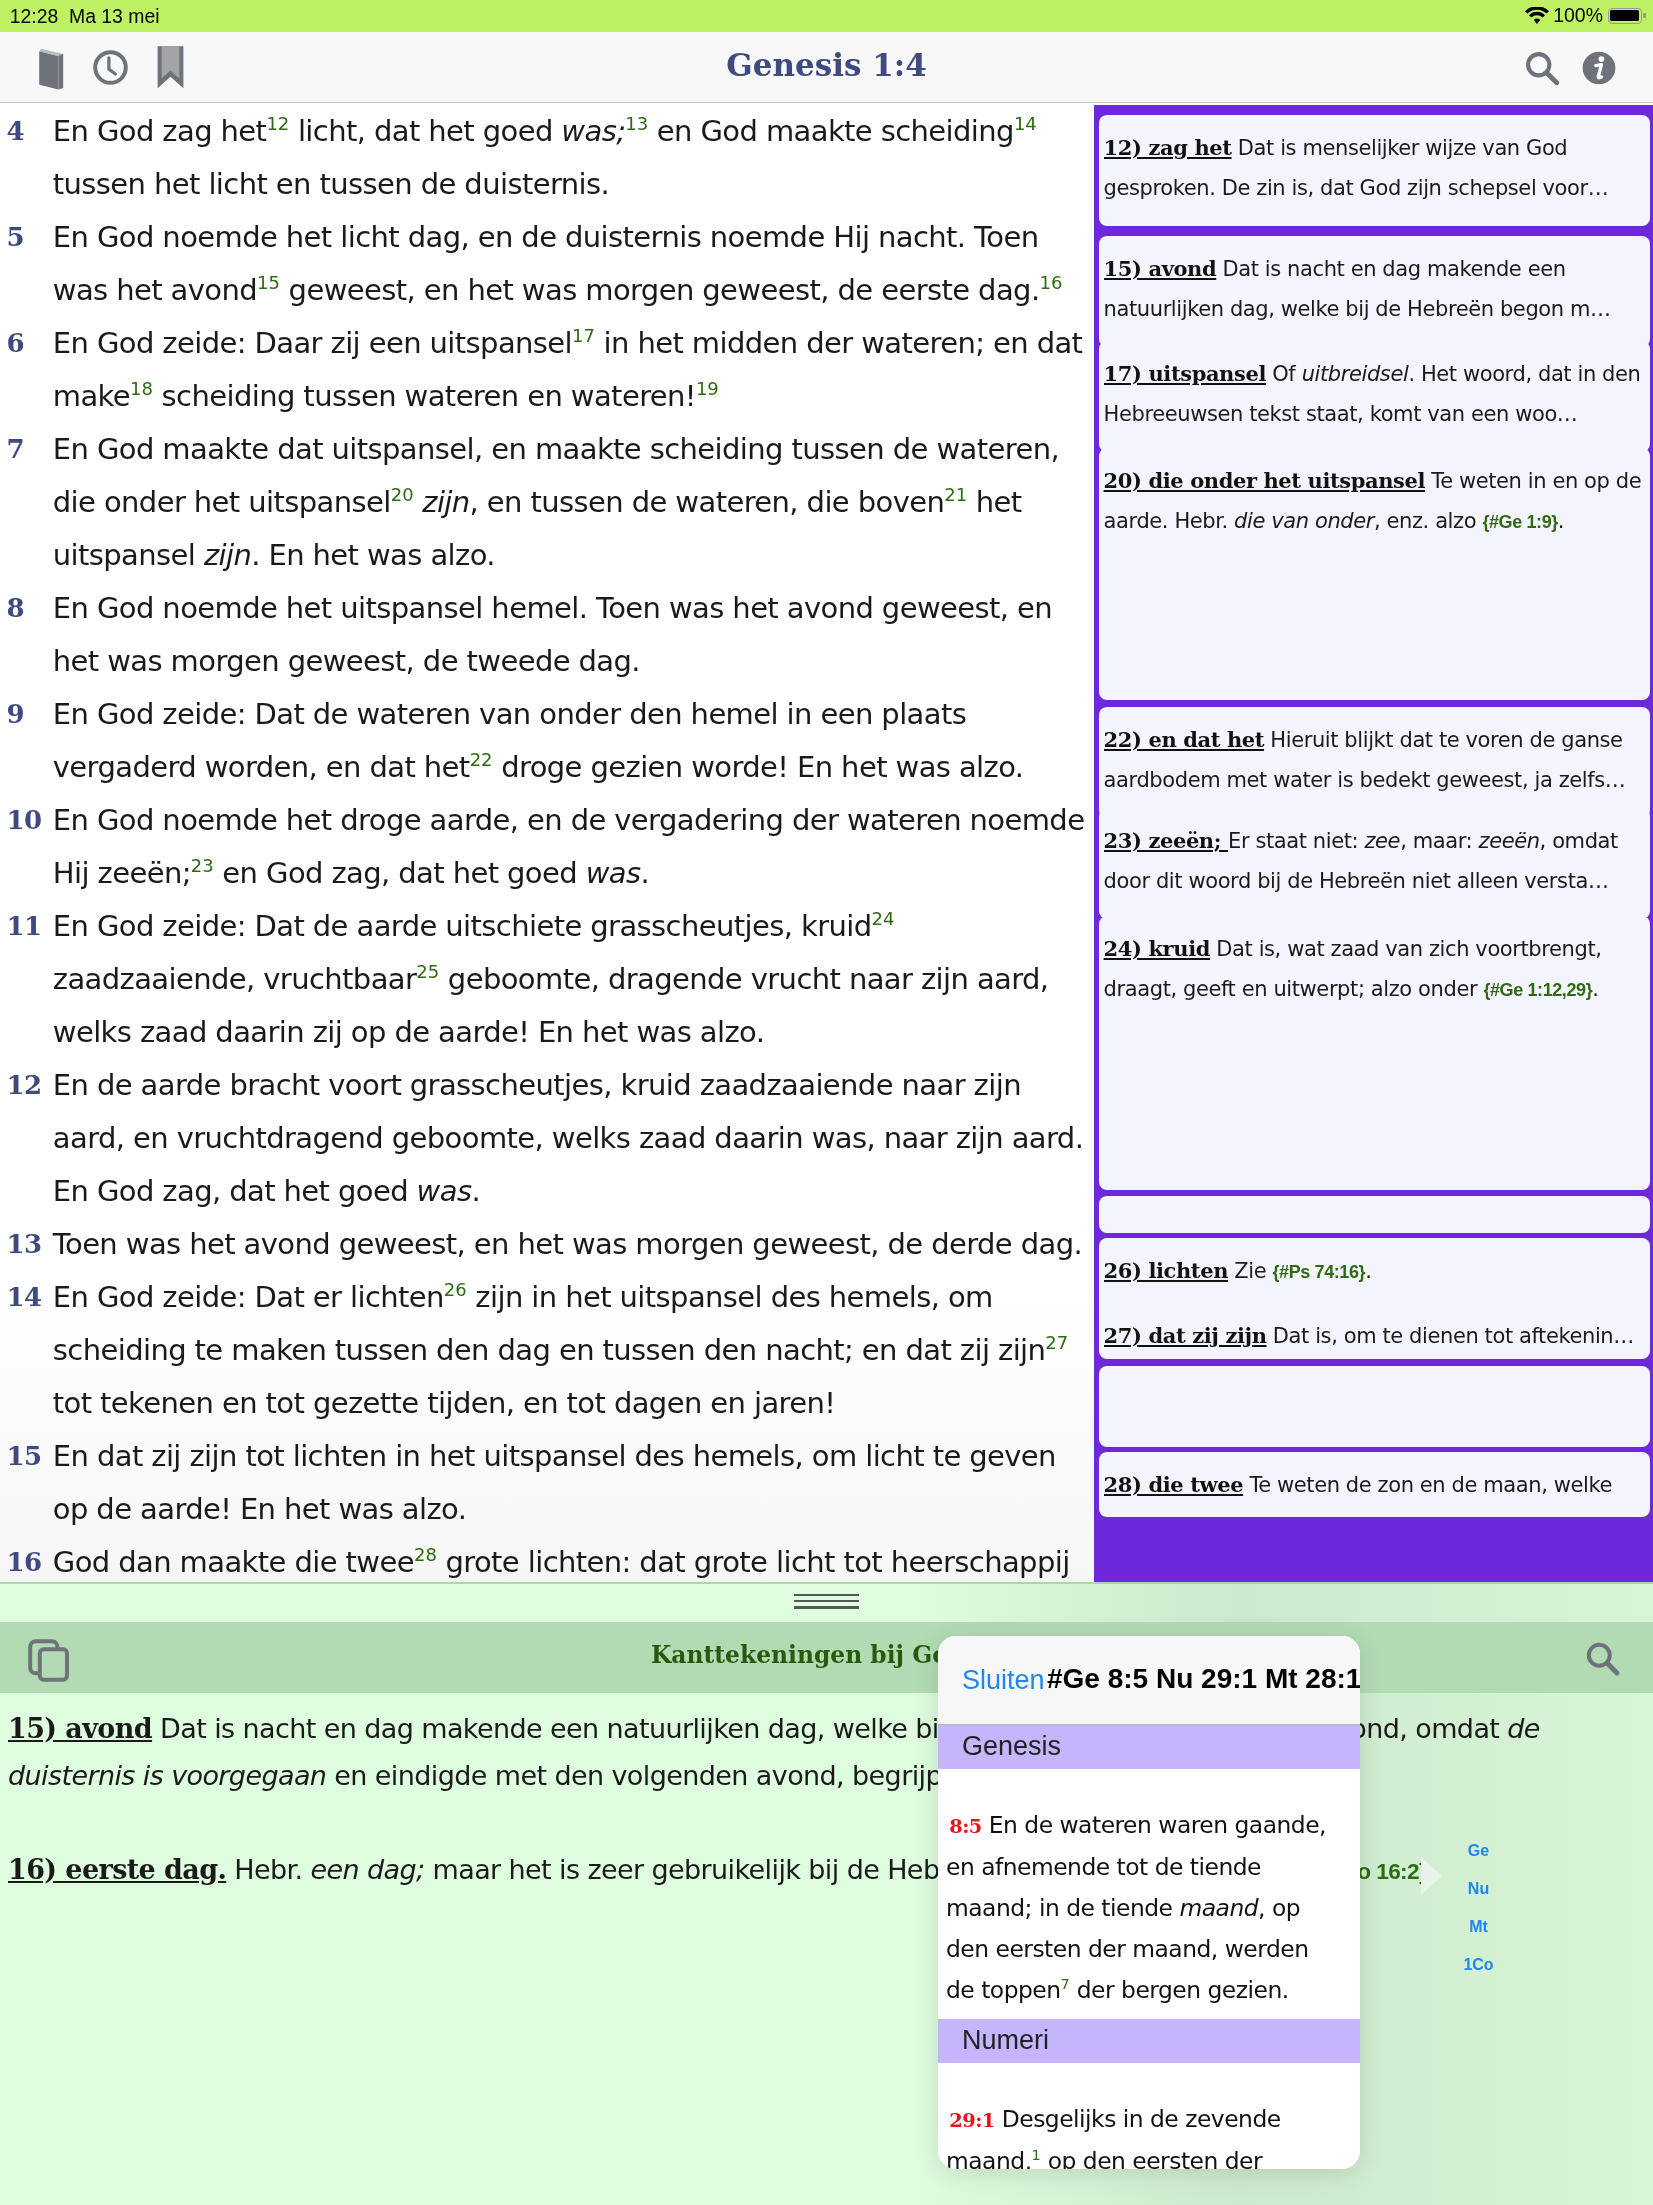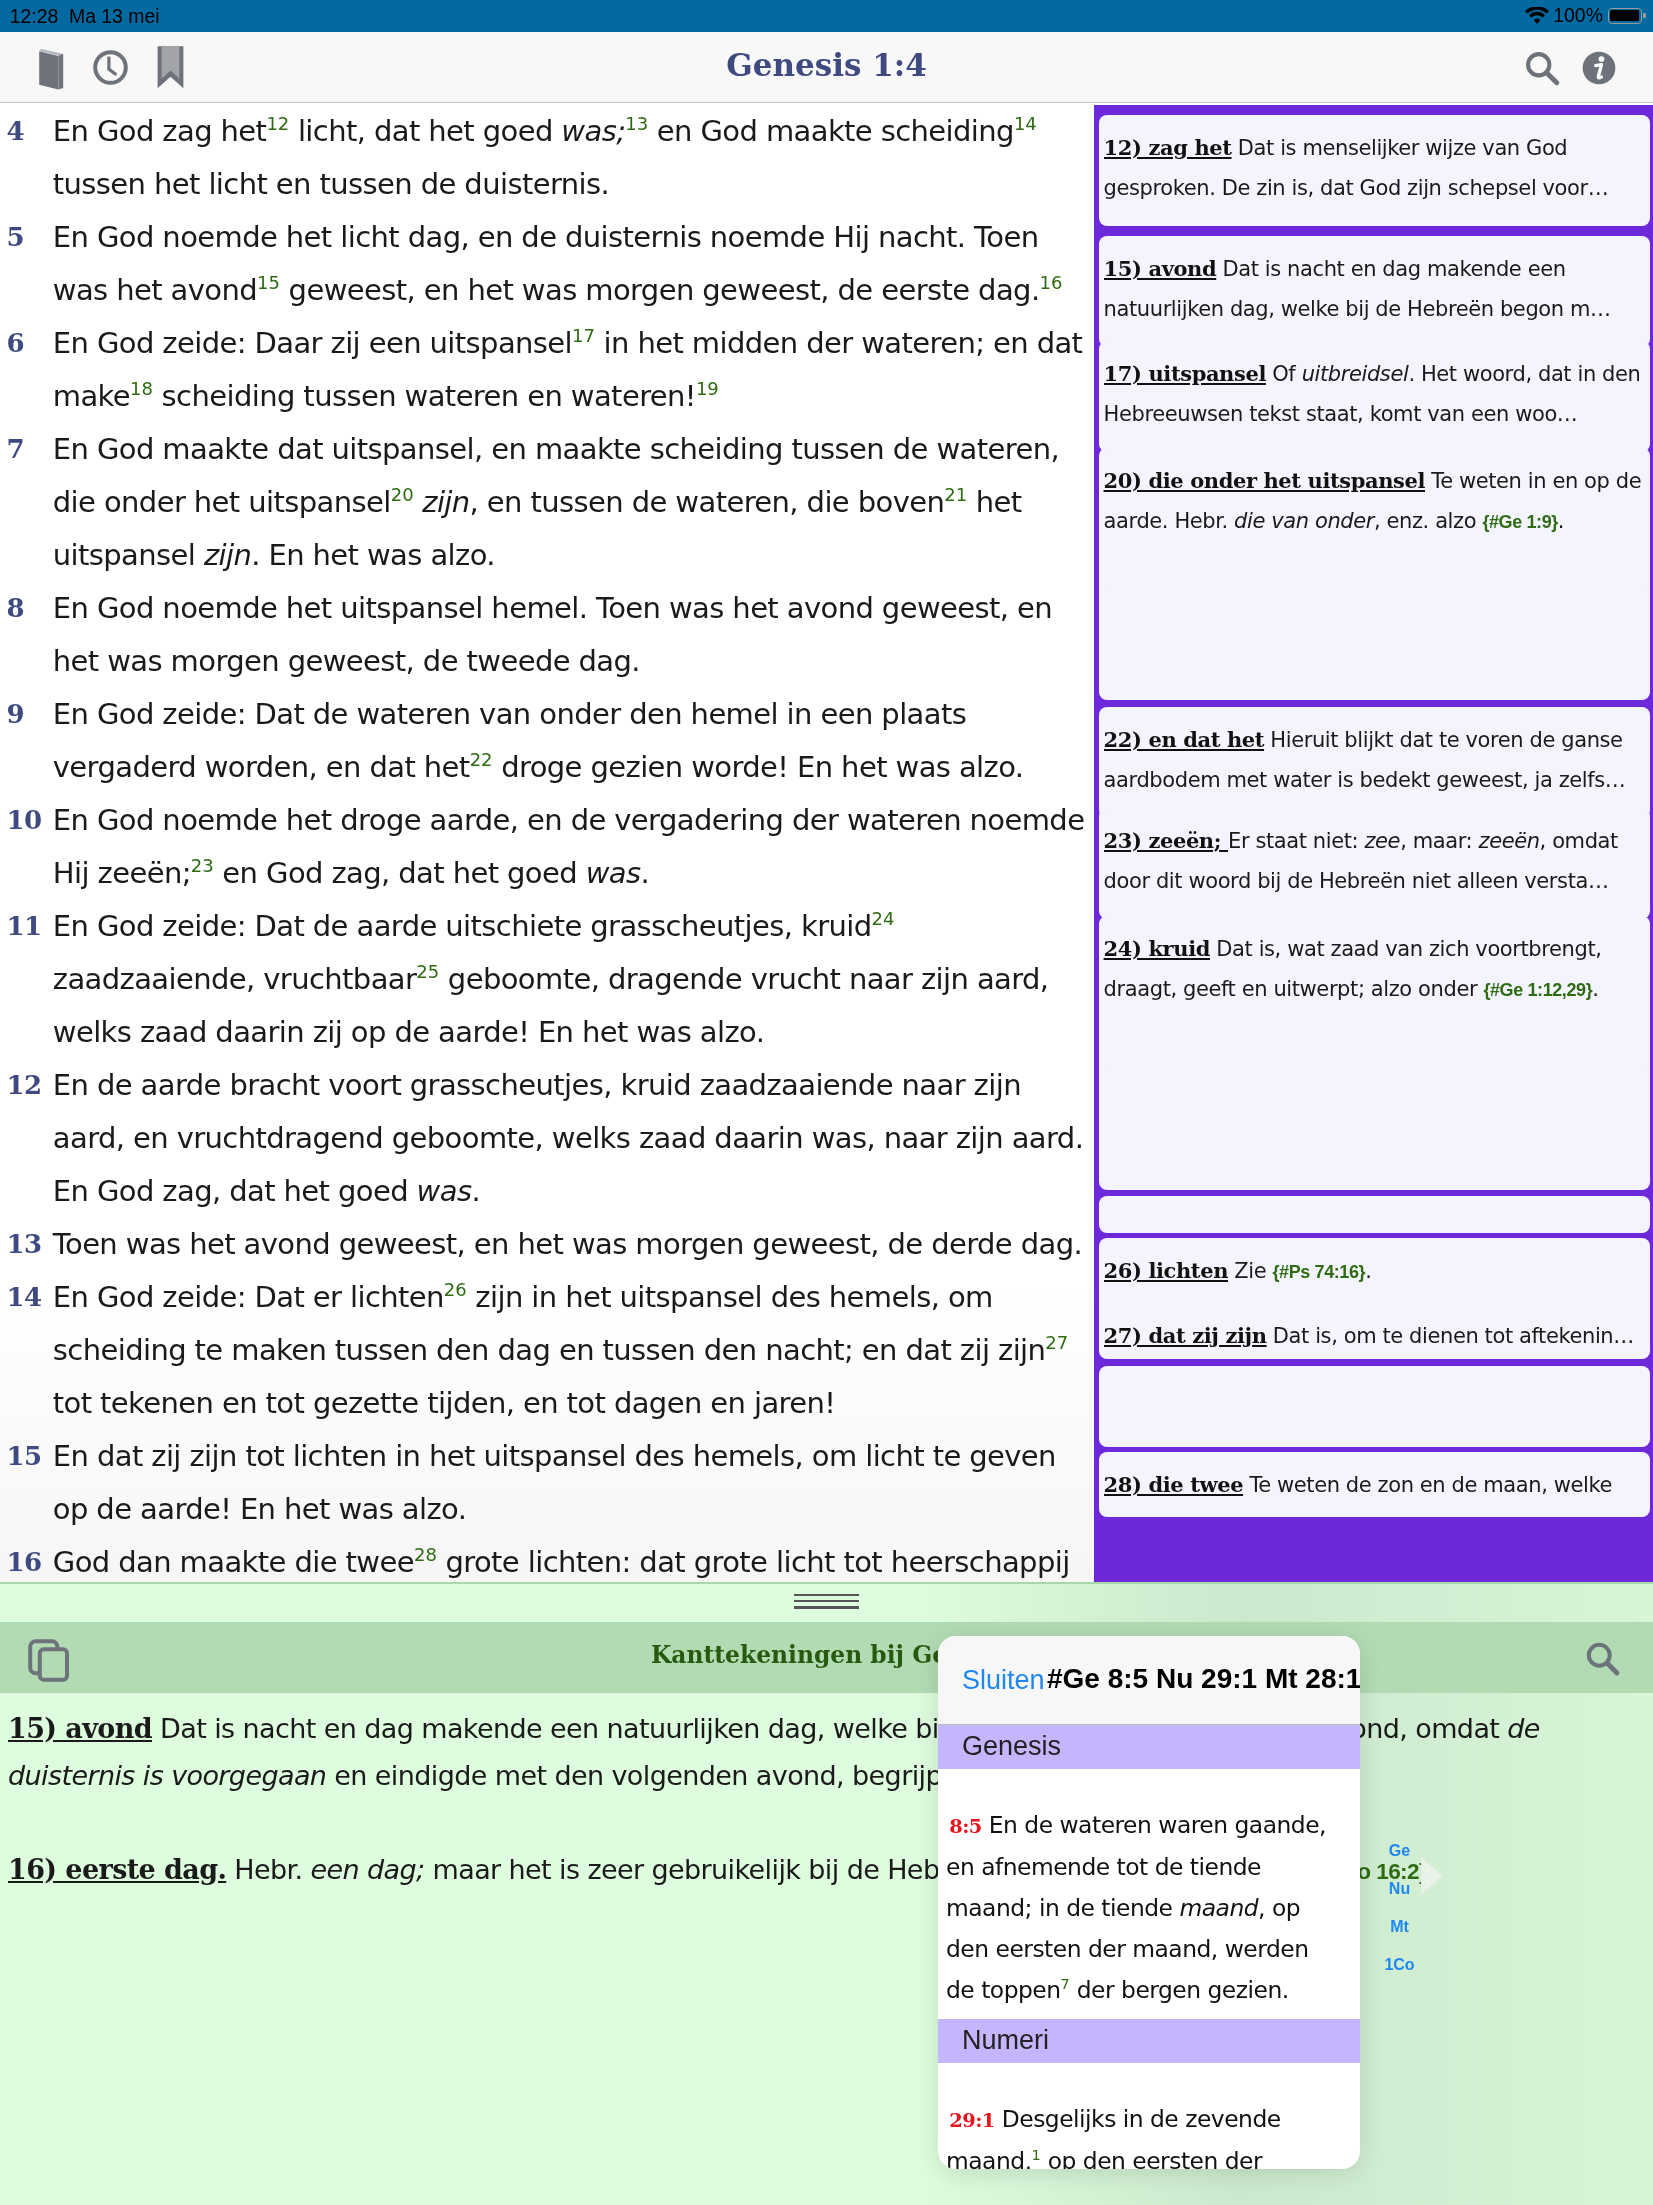--- a/index.html
+++ b/index.html
@@ -1,20 +1,20 @@
 <!DOCTYPE html>
 <html style="font-size:13px"><head>
 <meta charset="utf-8">
 <style>
   * { box-sizing: border-box; margin: 0; padding: 0; }
   html, body { width: 1653px; height: 2205px; overflow: hidden; background: #ffffff; }
   body { font-family: "DejaVu Sans", sans-serif; color: #111; position: relative; }
 
   
-  .statusbar { position: absolute; top: 0; left: 0; width: 1653px; height: 32px; background: #0369a1; font-family: "Liberation Sans", sans-serif; font-size: 19.4px; color: #000; }
+  .statusbar { position: absolute; top: 0; left: 0; width: 1653px; height: 32px; background: #bef264; font-family: "Liberation Sans", sans-serif; font-size: 19.4px; color: #000; }
   .statusbar .time { position: absolute; left: 9.7px; top: 4.8px; }
   .statusbar .right { position: absolute; right: 11.3px; top: 4px; display: flex; align-items: center; gap: 4.8px; }
   .battery { width: 34px; height: 16px; border: 1.6px solid #999; border-radius: 4px; padding: 1.6px; position: relative; }
   .battery::after { content: ""; position: absolute; right: -4.8px; top: 4px; width: 2.4px; height: 5.7px; background: #999; border-radius: 0.8px; }
   .battery .fill { width: 100%; height: 100%; background: #000; border-radius: 1.6px; }
 
   
   .navbar { position: absolute; top: 32px; left: 0; width: 1653px; height: 71px; background: #f8f8f8; border-bottom: 1.6px solid #c8c8cc; }
   .navbar .title { position: absolute; left: 0; right: 0; top: 14.5px; text-align: center; font-family: "DejaVu Serif", serif; font-size: 31px; font-weight: bold; color: #3f4a80; }
   .nav-icon { position: absolute; top: 13px; width: 40px; height: 45px; display: flex; align-items: center; justify-content: center; cursor: pointer; }
@@ -52,21 +52,21 @@
   .popover { position: absolute; left: 938px; top: 1636px; width: 422px; height: 533px; background: #fff; border-radius: 18px; overflow: hidden; box-shadow: 0 3.2px 24px rgba(0,0,0,0.12); }
   .pop-arrow { position: absolute; left: 1421px; top: 1857px; width: 0; height: 0; border-top: 19.4px solid transparent; border-bottom: 19.4px solid transparent; border-left: 21px solid #e8f2e8; }
   .pop-head { height: 89px; background: #f7f7f7; border-bottom: 1.6px solid #b8b8b8; position: relative; font-family: "Liberation Sans", sans-serif; }
   .pop-close { position: absolute; left: 24px; top: 29px; font-size: 27px; color: #1e88f0; cursor: pointer; }
   .pop-title { position: absolute; left: 109px; top: 27.4px; font-size: 28px; font-weight: bold; color: #000; white-space: nowrap; }
   .pop-section { height: 44px; background: #c4b5fd; font-family: "Liberation Sans", sans-serif; font-size: 27px; color: #222; padding: 5.7px 0 0 24px; }
   .pop-text { padding: 8px 18px 8px 8px; font-family: "DejaVu Sans", sans-serif; font-size: 23.4px; line-height: 41px; color: #111; letter-spacing: -0.5px; margin-top: 28px; }
   .pop-text .vref { color: #e8141c; font-family: "DejaVu Serif", serif; font-weight: bold; font-size: 19.4px; padding-left: 3.2px; }
   .pop-text .fn { font-size: 14.5px; }
   .pop-text i { font-style: italic; }
-  .index { position: absolute; left: 1380px; top: 1842px; width: 39px; font-family: "Liberation Sans", sans-serif; font-weight: bold; font-size: 16px; color: #1e88f0; text-align: center; }
+  .index { position: absolute; left: 1459px; top: 1842px; width: 39px; font-family: "Liberation Sans", sans-serif; font-weight: bold; font-size: 16px; color: #1e88f0; text-align: center; }
   .index div { height: 38px; cursor: pointer; }
 </style>
 </head>
 <body>
 
 <div class="statusbar">
   <span class="time"><span>12:28</span>&nbsp;&nbsp;<span>Ma 13 mei</span></span>
   <span class="right">
     <svg width="24" height="18" viewBox="0 0 30 22">
         <path d="M15 21 L11 16 A6 6 0 0 1 19 16 Z" fill="#000"></path>

